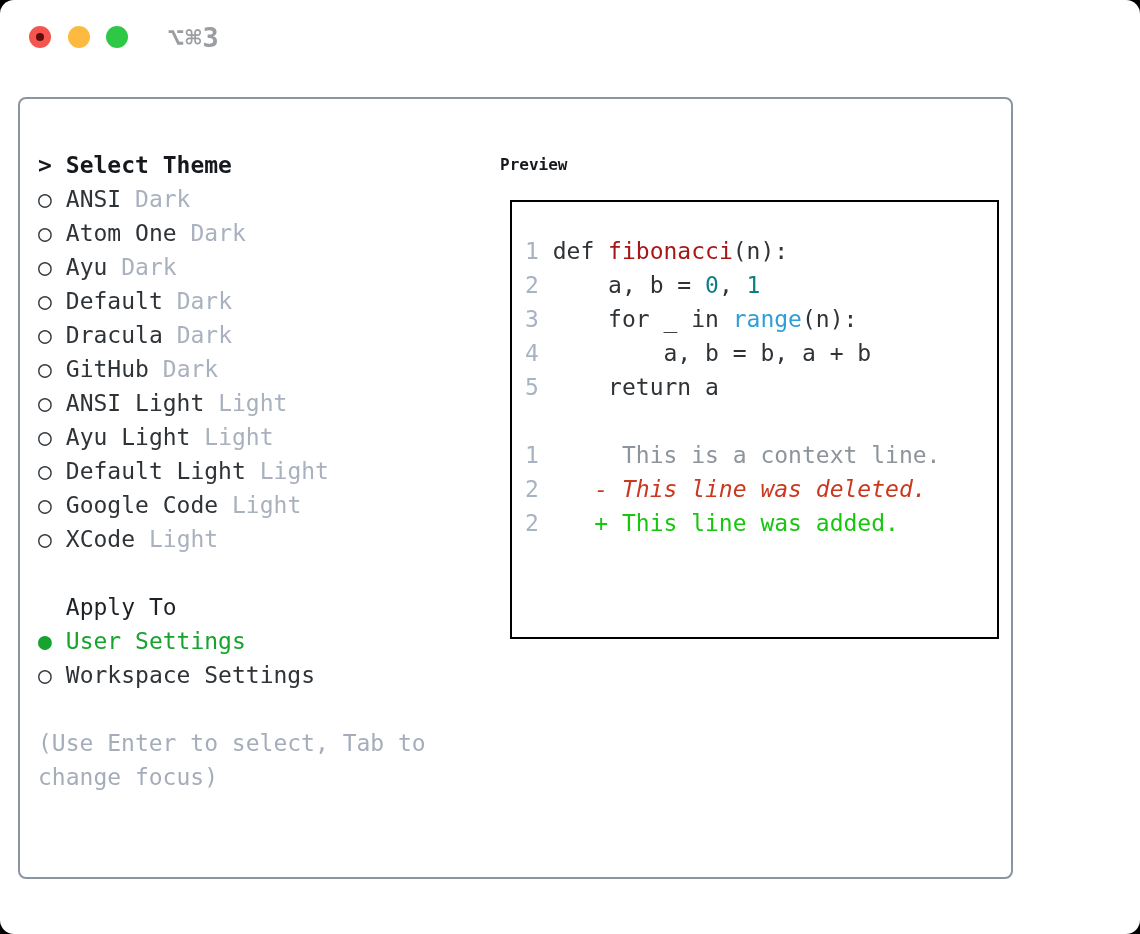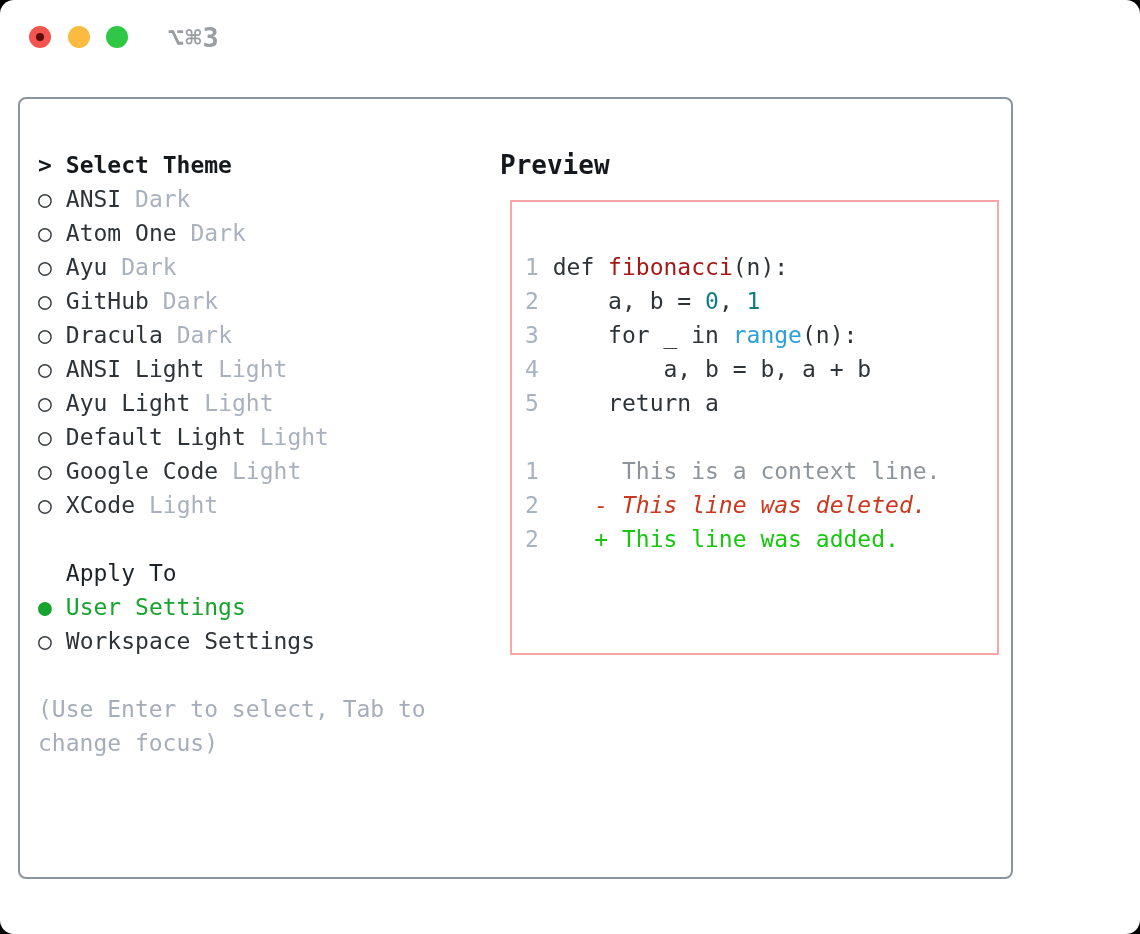--- a/index.html
+++ b/index.html
@@ -25,24 +25,24 @@
   .row .marker{display:inline-block;width:27.8px;color:#3a4046;}
   .row .variant{margin-left:13.9px;color:#a9b1bf;}
   .row.header{font-weight:bold;color:#15191d;}
   .row.header .marker{color:#15191d;font-weight:bold;}
   .row.sel .marker,.row.sel .name{color:#16a32e;}
   .row.subheader{color:#1d2227;margin-left:27.8px;}
   .row.help{color:#a5adbb;}
   .blankrow{height:34px;}
   
   .preview-title{position:absolute;left:500px;top:148px;height:34px;line-height:34px;
-                 font-size:26px;font-weight:bold;color:#15191d;}
+                 font-size:16px;font-weight:bold;color:#15191d;}
   .preview-box{position:absolute;left:510px;top:200px;width:472px;height:403px;
-               border:2px solid #fca5a5;background:#fff;box-sizing:content-box;
-               padding:48px 0 0 13px;overflow:hidden;}
+               border:2px solid #000000;background:#fff;box-sizing:content-box;
+               padding:32px 0 0 13px;overflow:hidden;}
   .cl{height:34px;line-height:34px;font-size:23px;color:#2e3338;}
   .cl span{white-space:pre;}
   .ln{color:#a8b3c2;}
   .fn{color:#a61717;}
   .num{color:#0d7e84;}
   .blt{color:#2d9fd8;margin-top:44px;}
   .ctx{color:#8e949b;}
   .del{color:#c9381f;font-style:italic;}
   .add{color:#17c60f;text-align:right;}
 </style>
@@ -59,22 +59,23 @@
   </div>
 
   <div class="panel"></div>
 
   <div class="leftcol">
     <div class="row header"><span class="marker">&gt;</span><span class="name">Select Theme</span></div>
 
     <div class="row"><span class="marker">○</span><span class="name">ANSI</span><span class="variant">Dark</span></div>
     <div class="row"><span class="marker">○</span><span class="name">Atom One</span><span class="variant">Dark</span></div>
     <div class="row"><span class="marker">○</span><span class="name">Ayu</span><span class="variant">Dark</span></div>
+    <div class="row"><span class="marker">○</span><span class="name">Default</span><span class="variant">Dark</span></div>
+    <div class="row"><span class="marker">○</span><span class="name">Dracula</span><span class="variant">Dark</span></div>
     <div class="row"><span class="marker">○</span><span class="name">GitHub</span><span class="variant">Dark</span></div>
-    <div class="row"><span class="marker">○</span><span class="name">Dracula</span><span class="variant">Dark</span></div>
     <div class="row"><span class="marker">○</span><span class="name">ANSI Light</span><span class="variant">Light</span></div>
     <div class="row"><span class="marker">○</span><span class="name">Ayu Light</span><span class="variant">Light</span></div>
     <div class="row"><span class="marker">○</span><span class="name">Default Light</span><span class="variant">Light</span></div>
     <div class="row"><span class="marker">○</span><span class="name">Google Code</span><span class="variant">Light</span></div>
     <div class="row"><span class="marker">○</span><span class="name">XCode</span><span class="variant">Light</span></div>
 
     <div class="blankrow"></div>
     <div class="row subheader">Apply To</div>
     <div class="row sel"><span class="marker">●</span><span class="name">User Settings</span></div>
     <div class="row"><span class="marker">○</span><span class="name">Workspace Settings</span></div>

